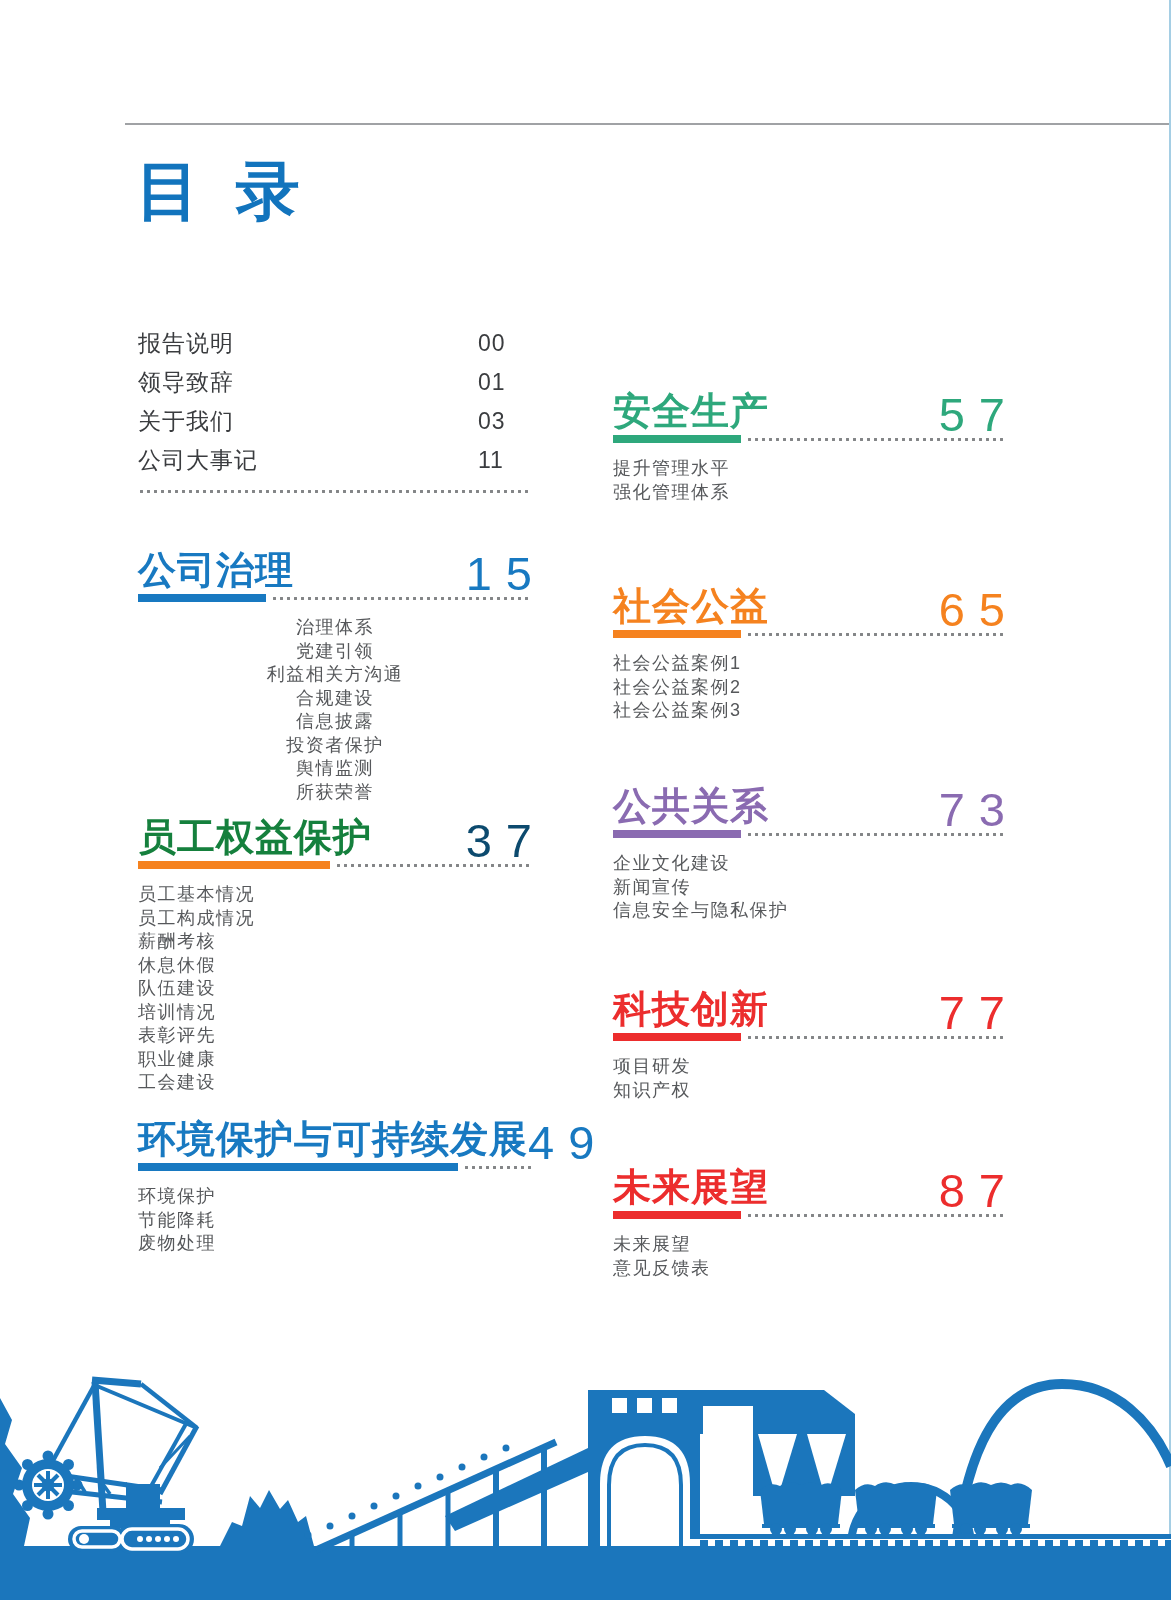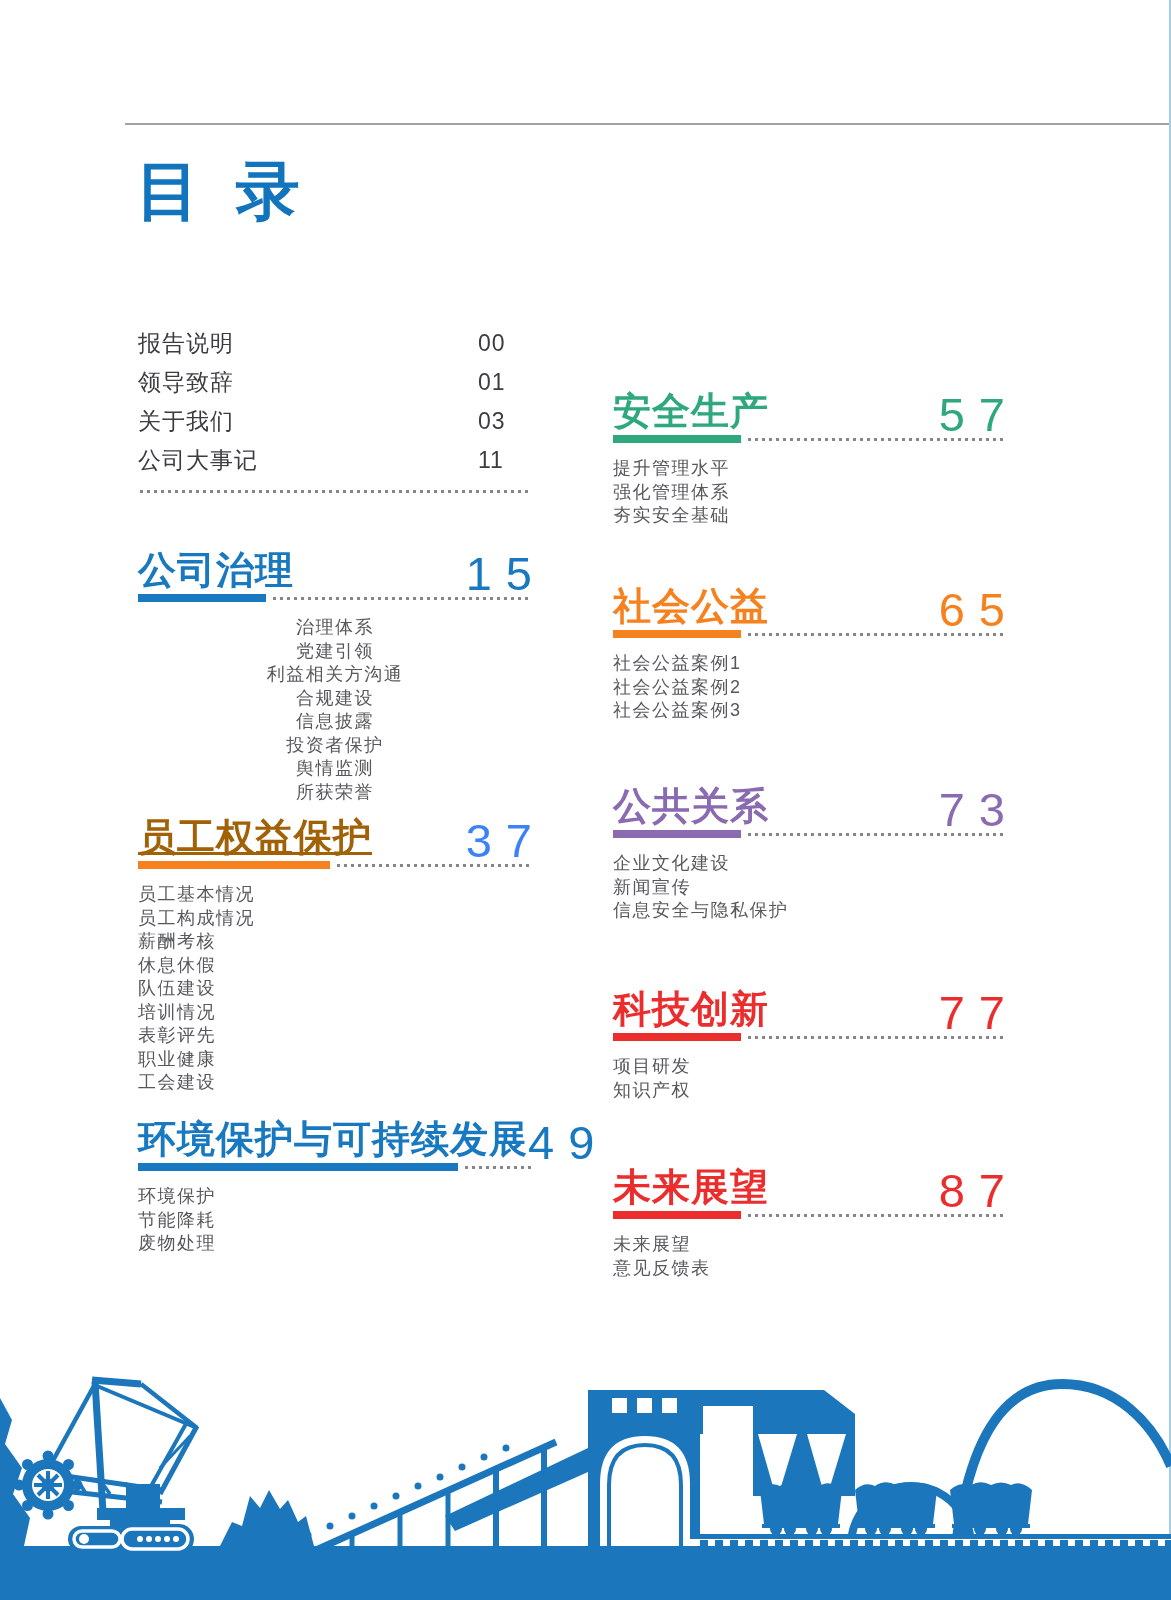--- a/index.html
+++ b/index.html
@@ -97,22 +97,22 @@
         <div class="sub">合规建设</div>
         <div class="sub">信息披露</div>
         <div class="sub">投资者保护</div>
         <div class="sub">舆情监测</div>
         <div class="sub">所获荣誉</div>
       </div>
     </div>
 
     <div class="section s-employee">
       <div class="sec-row">
-        <span class="sec-title" style="color: #a16207; text-decoration: underline;">员工权益保护</span>
-        <span class="sec-num" style="color: #3b82f6;">37</span>
+        <span class="sec-title" style="color: #15803d;">员工权益保护</span>
+        <span class="sec-num" style="color: #0c4a6e;">37</span>
       </div>
       <div class="sec-rule">
         <span class="sec-bar" style="background-color: rgb(245, 130, 31);">
             <span class="ghost">员工权益保护</span>
           </span>
         <span class="sec-dots dots-bg"></span>
       </div>
       <div class="sub-list">
         <div class="sub">员工基本情况</div>
         <div class="sub">员工构成情况</div>
@@ -153,21 +153,20 @@
       </div>
       <div class="sec-rule">
         <span class="sec-bar" style="background-color: rgb(46, 168, 124);">
             <span class="ghost">安全生产</span>
           </span>
         <span class="sec-dots dots-bg"></span>
       </div>
       <div class="sub-list">
         <div class="sub">提升管理水平</div>
         <div class="sub">强化管理体系</div>
-        <div class="sub">夯实安全基础</div>
       </div>
     </div>
 
     <div class="section s-welfare">
       <div class="sec-row">
         <span class="sec-title" style="color: rgb(245, 130, 31);">社会公益</span>
         <span class="sec-num" style="color: rgb(245, 130, 31);">65</span>
       </div>
       <div class="sec-rule">
         <span class="sec-bar" style="background-color: rgb(245, 130, 31);">

